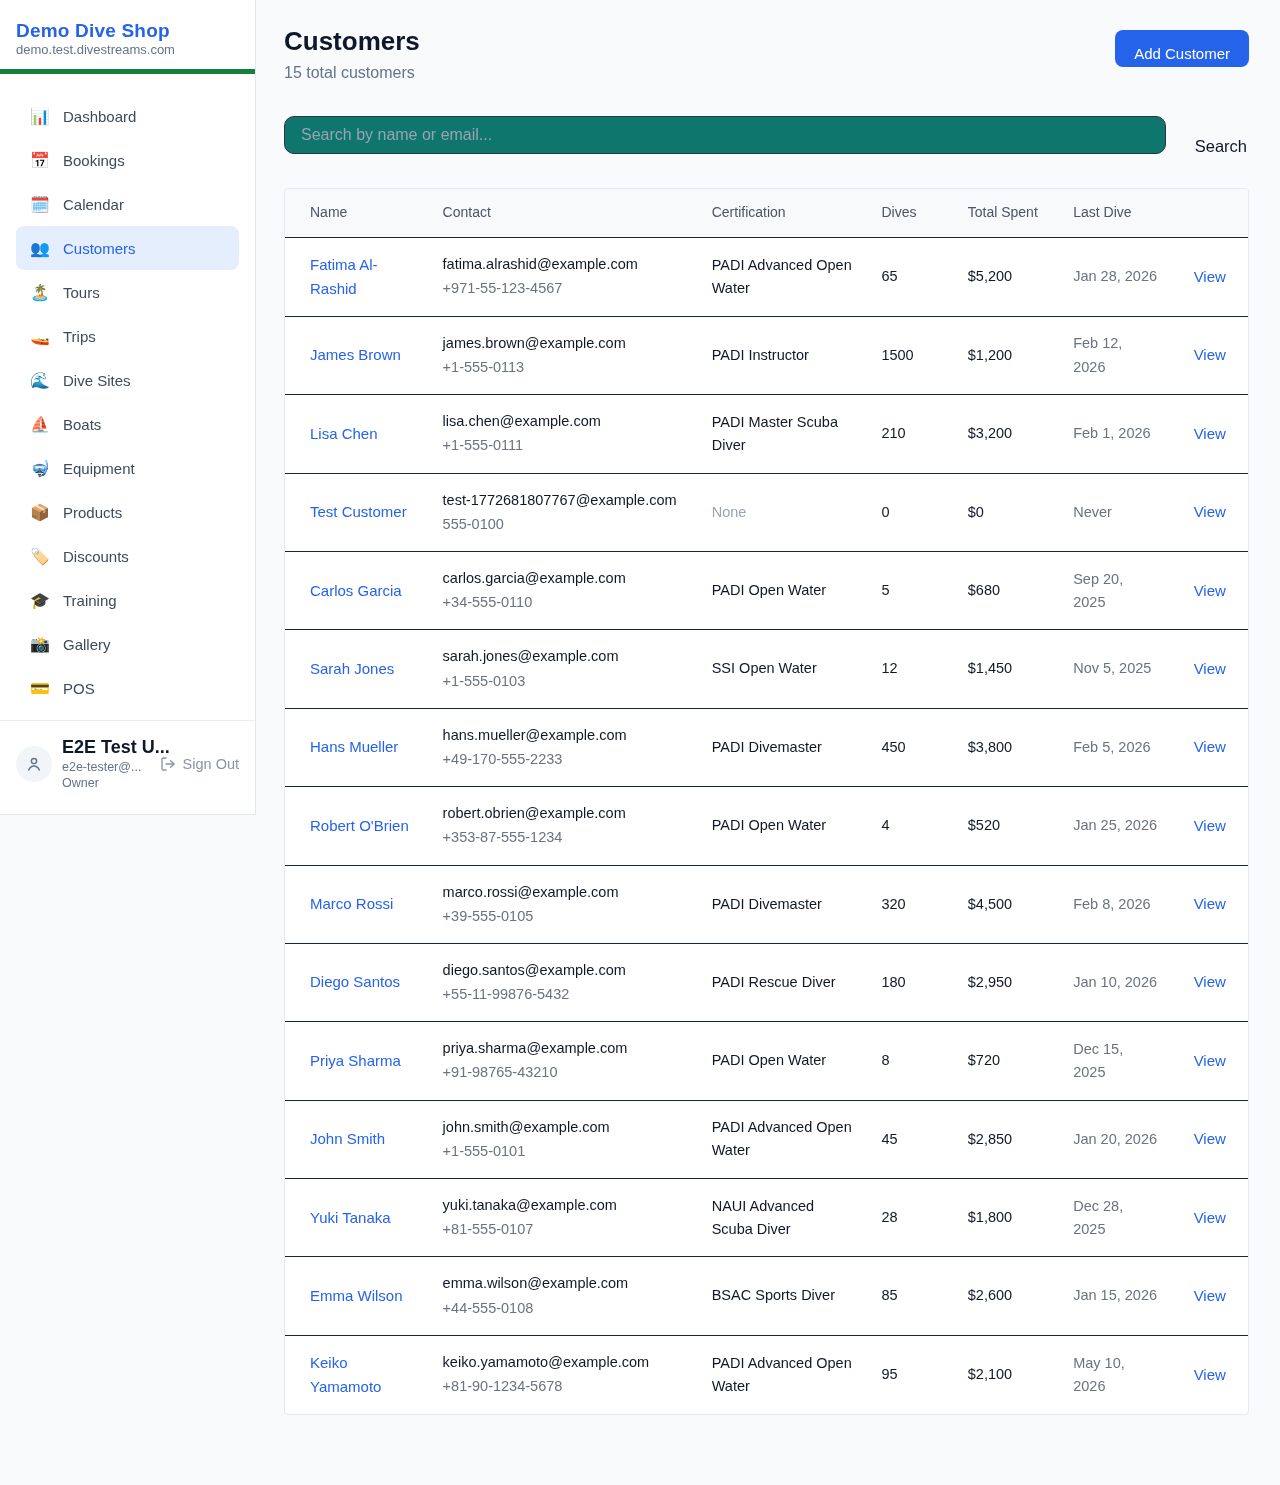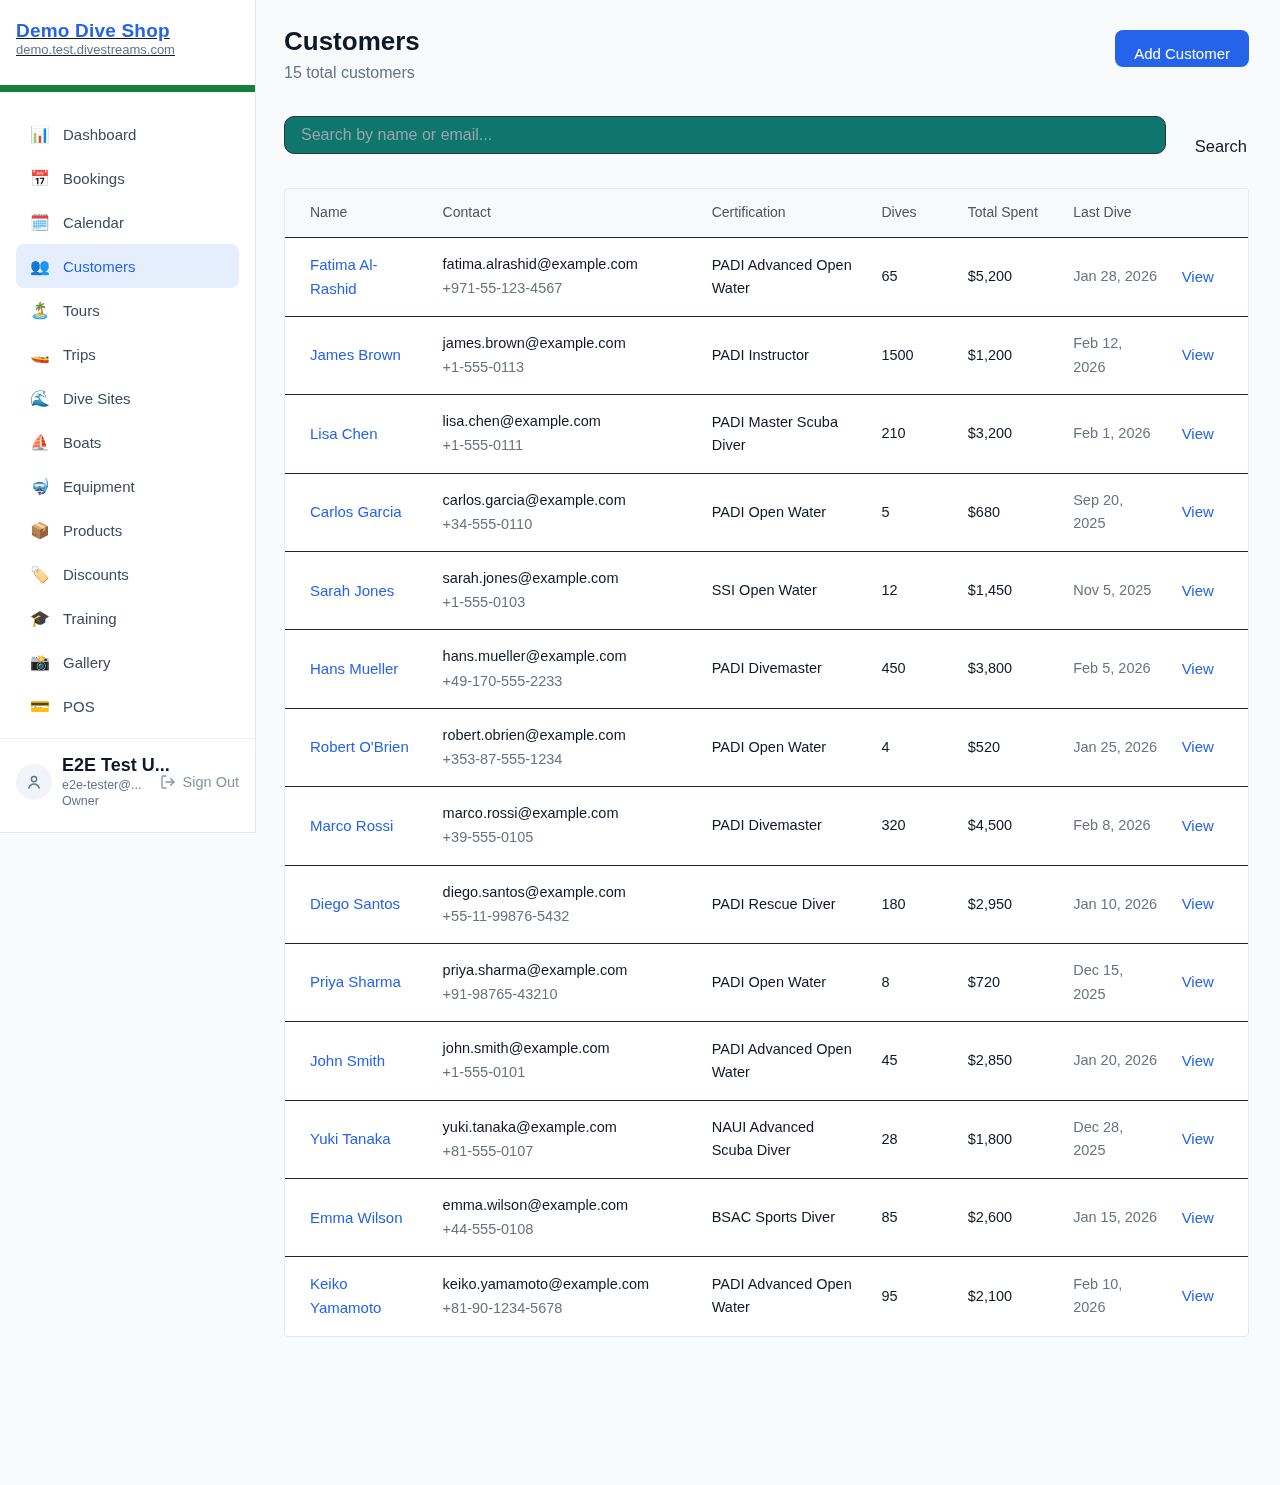--- a/index.html
+++ b/index.html
@@ -25,21 +25,21 @@
     align-items:flex-start;
   }
   
   .sidebar{
     width:256px;
     flex:0 0 256px;
     background:#ffffff;
     border-right:1px solid #e2e8f0;
     border-bottom:1px solid #e2e8f0;
   }
-  .sidebar-header{padding:20px 16px 28px;border-bottom:7px solid #15803d;text-decoration:underline;}
+  .sidebar-header{padding:20px 16px 12px;border-bottom:5px solid #15803d;}
   .shop-title{font-size:19px;font-weight:bold;color:var(--brand);letter-spacing:.2px;}
   .shop-domain{font-size:13px;color:var(--text-slate);}
   .nav{list-style:none;padding:20px 16px 10px;}
   .nav-item{
     display:flex;align-items:center;gap:13px;
     height:44px;padding:0 14px;border-radius:8px;
     font-size:15px;color:#3e4a5b;cursor:pointer;
   }
   .nav-item.active{background:var(--active-bg);color:var(--brand);}
   .nav-icon{width:20px;font-size:16px;text-align:center;flex:0 0 20px;}
@@ -99,21 +99,21 @@
   }
   tbody tr:last-child td{border-bottom:none;}
   th:first-child,td:first-child{padding-left:25px;}
   .name-link{color:var(--brand);font-weight:500;font-size:15px;text-decoration:none;cursor:pointer;display:inline-block;line-height:1.6;}
   .cell-email{color:var(--text-body);word-wrap:break-word;}
   .cell-phone{color:var(--text-gray);margin-top:1px;}
   .cell-cert{color:var(--text-body);}
   .cell-cert.muted{color:#9ca3af;}
   .cell-num{color:var(--text-body);}
   .cell-date{color:var(--text-gray);}
-  .view-link{color:var(--brand);font-size:15px;text-decoration:none;cursor:pointer;}
+  .view-link{color:var(--brand);font-size:15px;text-decoration:none;cursor:pointer;margin-left:12px;}
 </style>
 </head>
 <body>
 
 <aside class="sidebar">
   <div class="sidebar-header">
     <div class="shop-title">Demo Dive Shop</div>
     <div class="shop-domain">demo.test.divestreams.com</div>
   </div>
   <ul class="nav">
@@ -264,20 +264,32 @@
       <div class="cell-email">lisa.chen@example.com</div>
       <div class="cell-phone">+1-555-0111</div>
     </td>
     <td><span class="cell-cert">PADI Master Scuba Diver</span></td>
     <td><span class="cell-num">210</span></td>
     <td><span class="cell-num">$3,200</span></td>
     <td><span class="cell-date">Feb 1, 2026</span></td>
     <td><a class="view-link">View</a></td>
   </tr>
           <tr>
+    <td><a class="name-link">Test Customer</a></td>
+    <td>
+      <div class="cell-email">test-1772681807767@example.com</div>
+      <div class="cell-phone">555-0100</div>
+    </td>
+    <td><span class="cell-cert muted">None</span></td>
+    <td><span class="cell-num">0</span></td>
+    <td><span class="cell-num">$0</span></td>
+    <td><span class="cell-date">Never</span></td>
+    <td><a class="view-link">View</a></td>
+  </tr>
+          <tr>
     <td><a class="name-link">Carlos Garcia</a></td>
     <td>
       <div class="cell-email">carlos.garcia@example.com</div>
       <div class="cell-phone">+34-555-0110</div>
     </td>
     <td><span class="cell-cert">PADI Open Water</span></td>
     <td><span class="cell-num">5</span></td>
     <td><span class="cell-num">$680</span></td>
     <td><span class="cell-date">Sep 20, 2025</span></td>
     <td><a class="view-link">View</a></td>
@@ -392,19 +404,19 @@
   </tr>
           <tr>
     <td><a class="name-link">Keiko Yamamoto</a></td>
     <td>
       <div class="cell-email">keiko.yamamoto@example.com</div>
       <div class="cell-phone">+81-90-1234-5678</div>
     </td>
     <td><span class="cell-cert">PADI Advanced Open Water</span></td>
     <td><span class="cell-num">95</span></td>
     <td><span class="cell-num">$2,100</span></td>
-    <td><span class="cell-date">Feb 10, 2026</span></td>
+    <td><span class="cell-date">May 10, 2026</span></td>
     <td><a class="view-link">View</a></td>
   </tr>
         </tbody>
     </table>
   </div>
 </main>
 
 </body></html>

